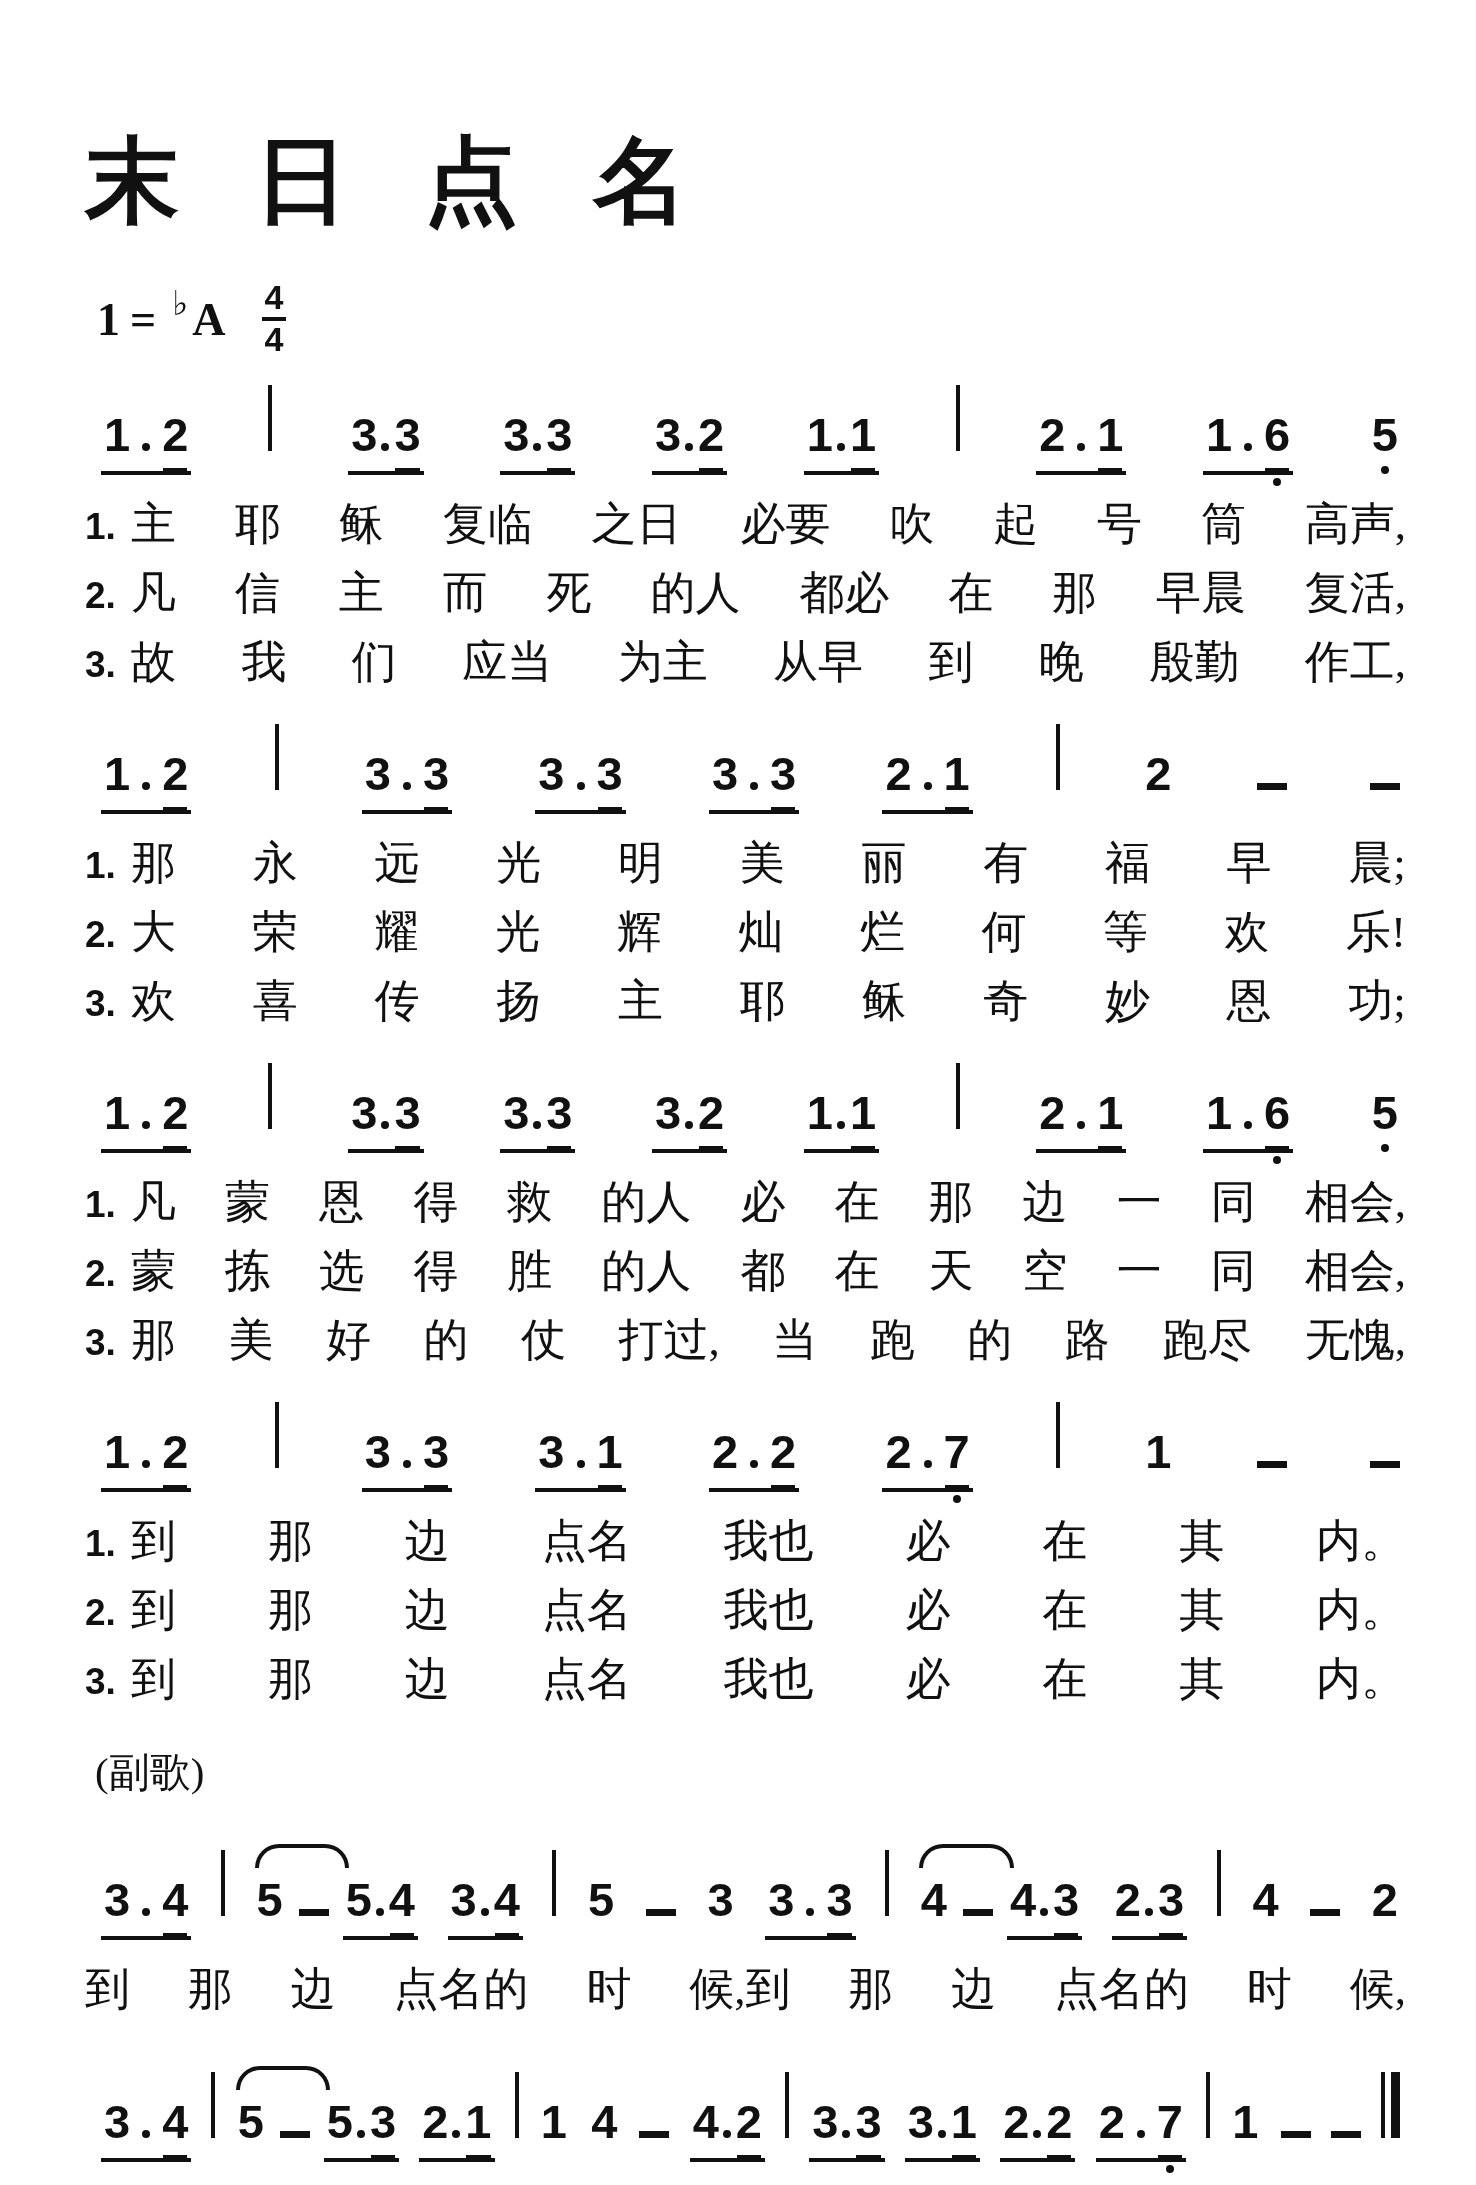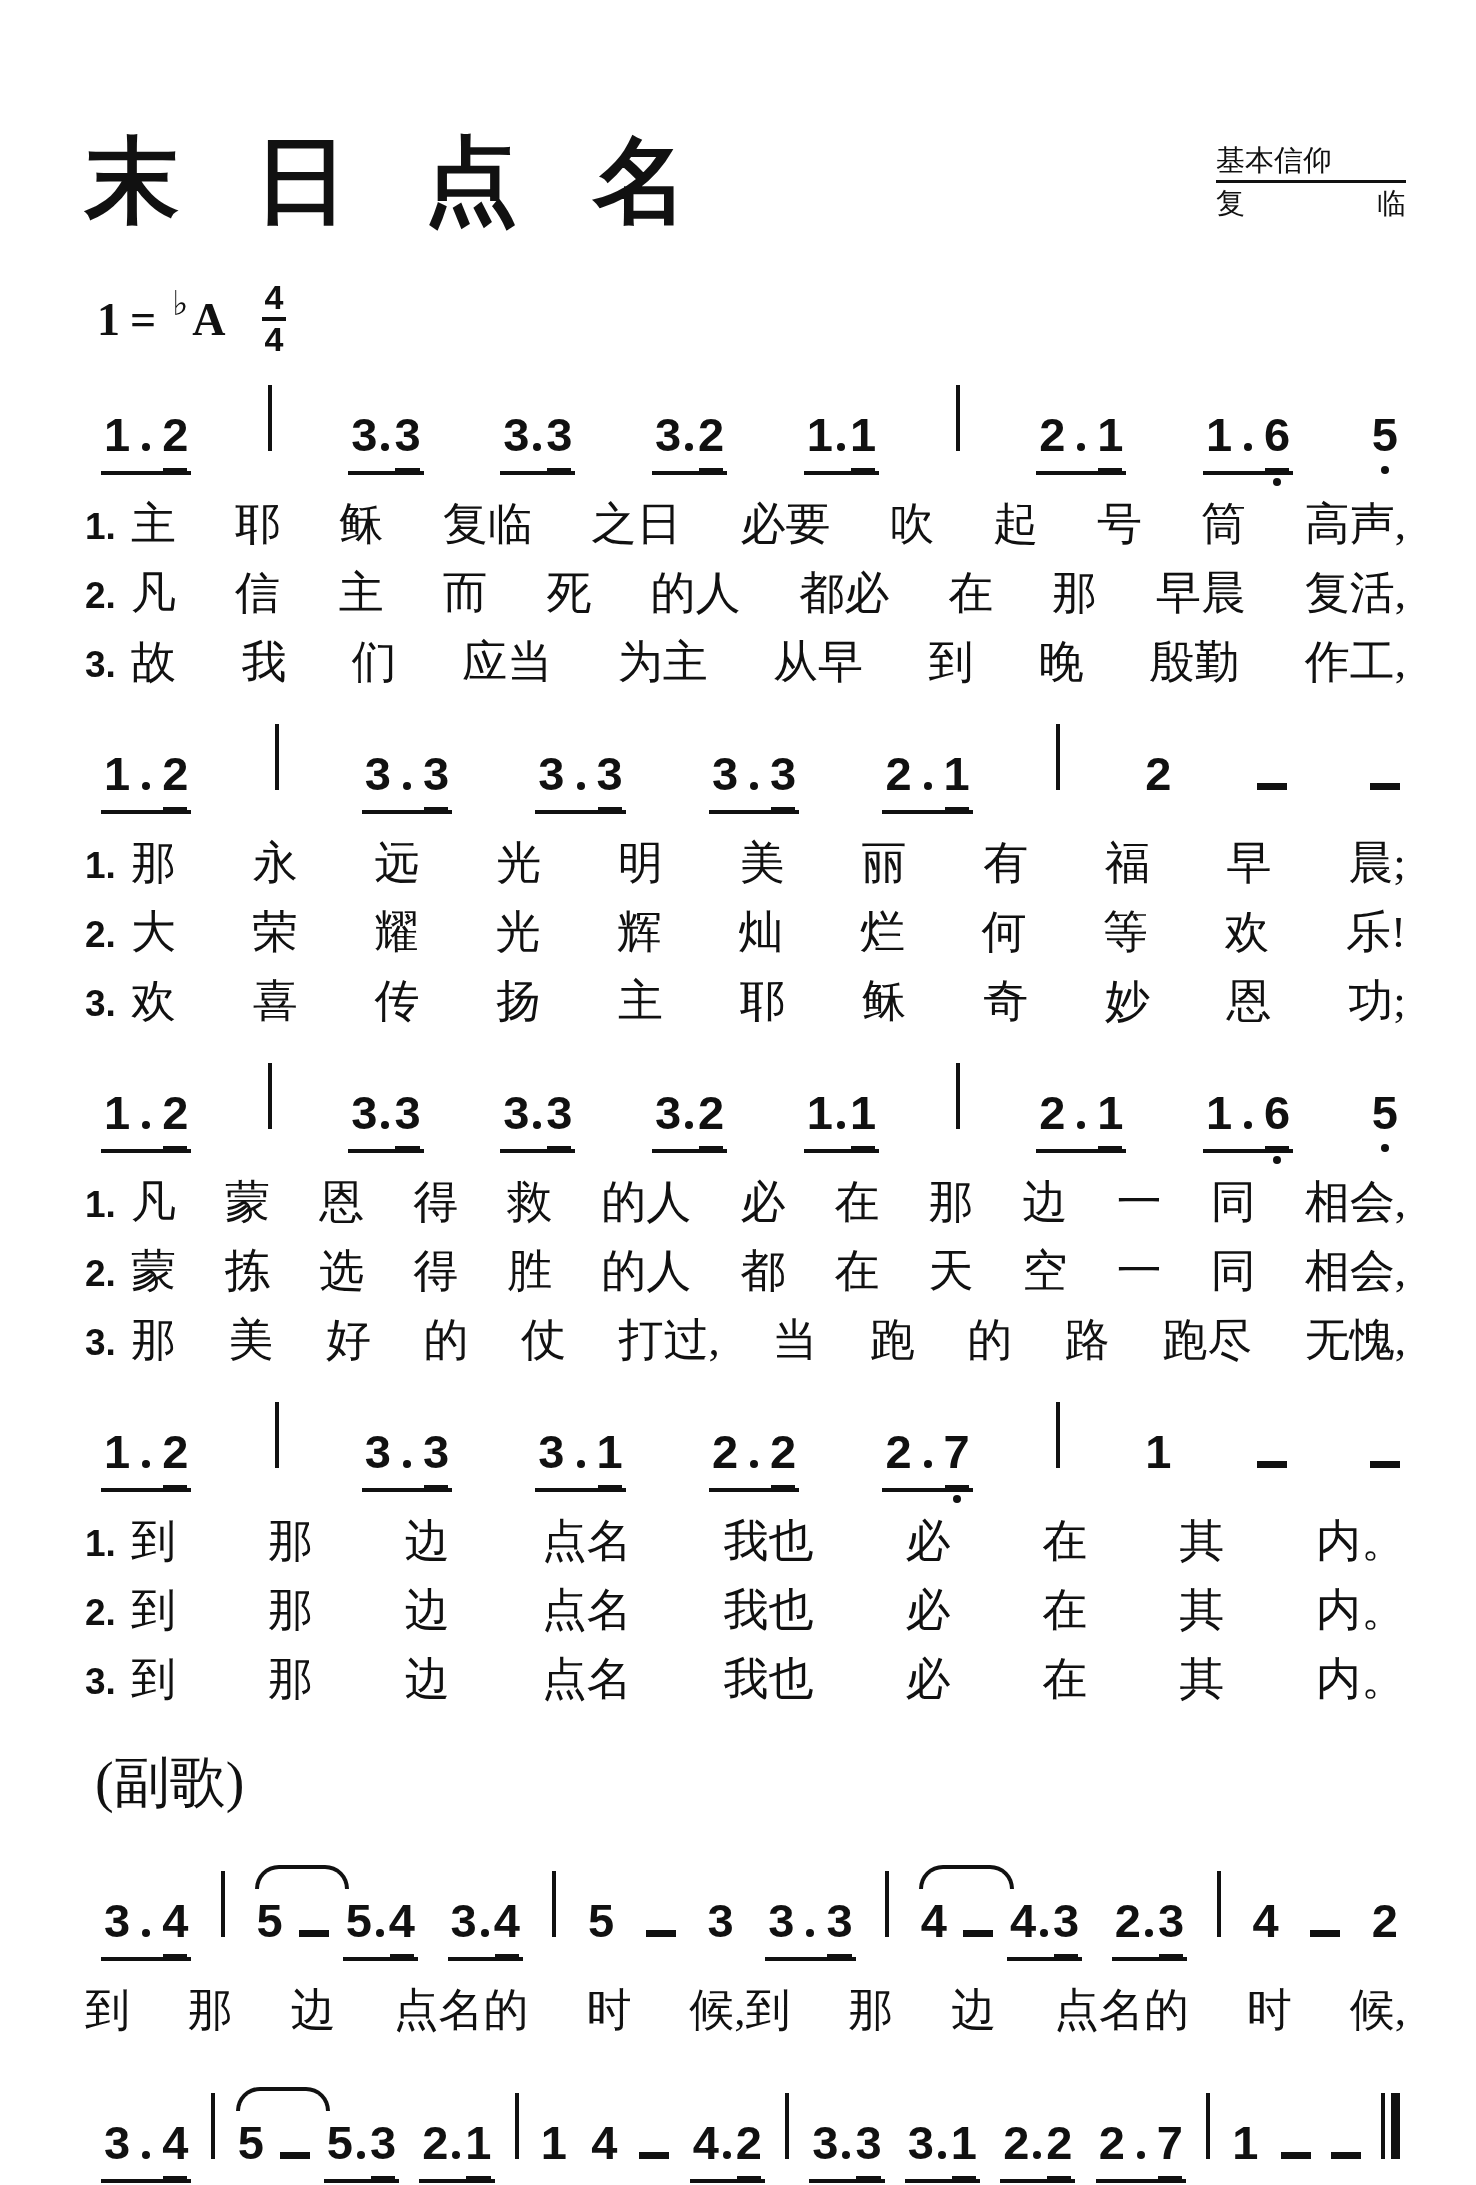--- a/index.html
+++ b/index.html
@@ -65,36 +65,29 @@
   .tie-arc { position:absolute; top:-32px; left:0; width:58%; height:24px;
              border:4px solid #111; border-bottom:none;
              border-radius:120px 120px 0 0; }
 
   
   .lyric-row { display:flex; align-items:baseline; font-size:45px; line-height:66px; }
   .verse-num { font-family:"Liberation Sans","DejaVu Sans",sans-serif;
                font-weight:bold; font-size:37px; width:46px; flex:0 0 auto; }
   .lyric-words { flex:1; display:flex; justify-content:space-between; white-space:nowrap; }
   .lword { display:inline-block; }
-  .chorus-label { font-size:56px; margin:30px 0 0 10px; }
+  .chorus-label { font-size:41px; margin:30px 0 0 10px; }
 </style>
 </head>
 <body>
 
 <div class="page">
 
   <header class="header">
     <h1 class="title">末 日 点 名</h1>
-    <div class="category">
-      <div class="cat-top">基本信仰</div>
-      <div class="cat-bottom">
-        <span>复</span>
-        <span>临</span>
-      </div>
-    </div>
   </header>
 
   <div class="keysig">
     <span>1</span>
     <span>=</span>
     <span class="k-flat">♭</span>
     <span>A</span>
     <span class="meter">
       <span class="m-top">4</span>
       <span class="m-bot">4</span>

